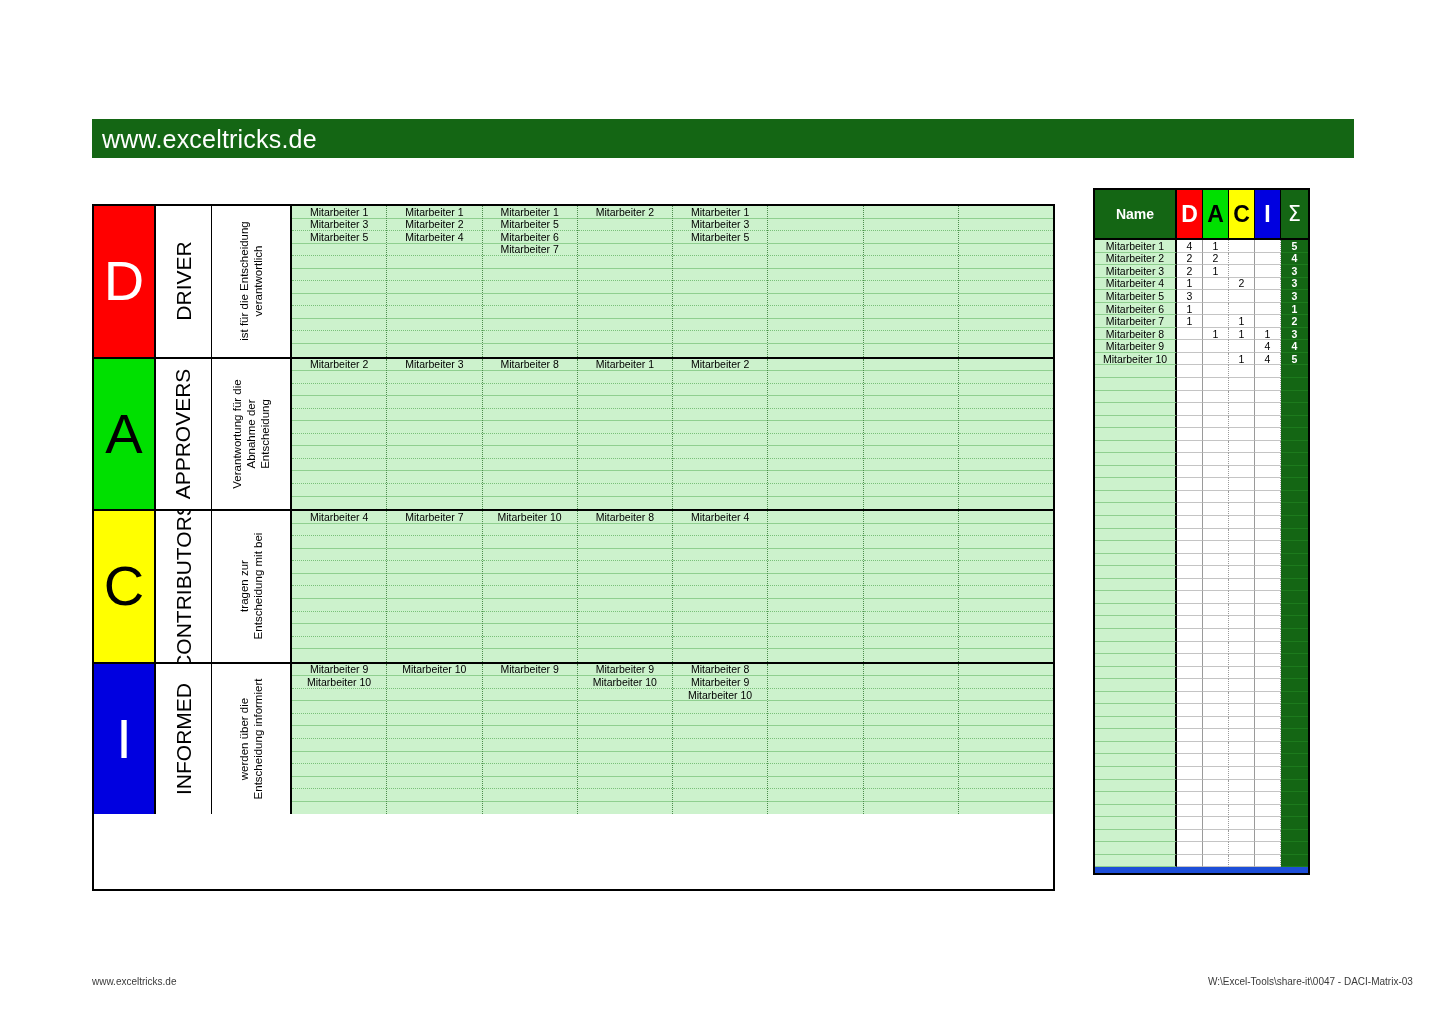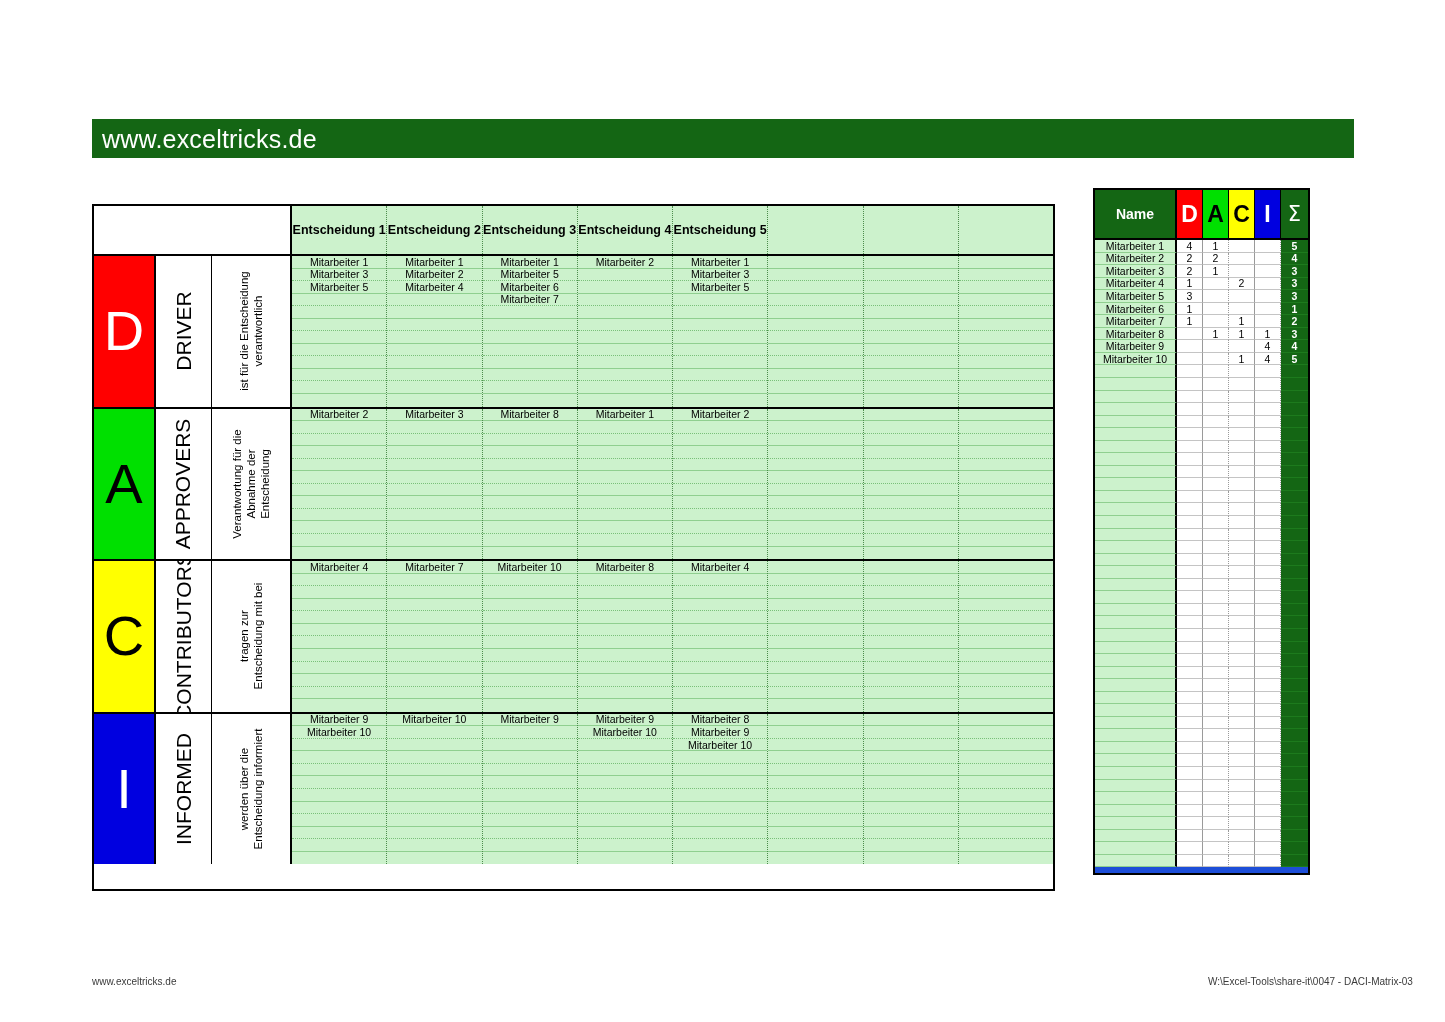--- a/index.html
+++ b/index.html
@@ -280,33 +280,20 @@
 </head>
 <body>
 
 <div id="page">
 
   <div id="banner">
     <div id="banner-text">www.exceltricks.de</div>
   </div>
 
   <div id="matrix">
-    <div id="mx-header" class="mx-row">
-      <div class="hd-spacer"></div>
-      <div class="hd-cells" id="mx-header-cells">
-          <div class="hd-cell">Entscheidung 1</div>
-          <div class="hd-cell">Entscheidung 2</div>
-          <div class="hd-cell">Entscheidung 3</div>
-          <div class="hd-cell">Entscheidung 4</div>
-          <div class="hd-cell">Entscheidung 5</div>
-          <div class="hd-cell"></div>
-          <div class="hd-cell"></div>
-          <div class="hd-cell"></div>
-        </div>
-    </div>
     <div id="mx-bands">
         <div class="band">
           <div class="band-letter" style="background: rgb(255, 0, 0); color: rgb(255, 255, 255);">D</div>
           <div class="band-role">
             <span>DRIVER</span>
           </div>
           <div class="band-desc">
             <div class="vert">
               <div>ist für die Entscheidung</div>
               <div>verantwortlich</div>

